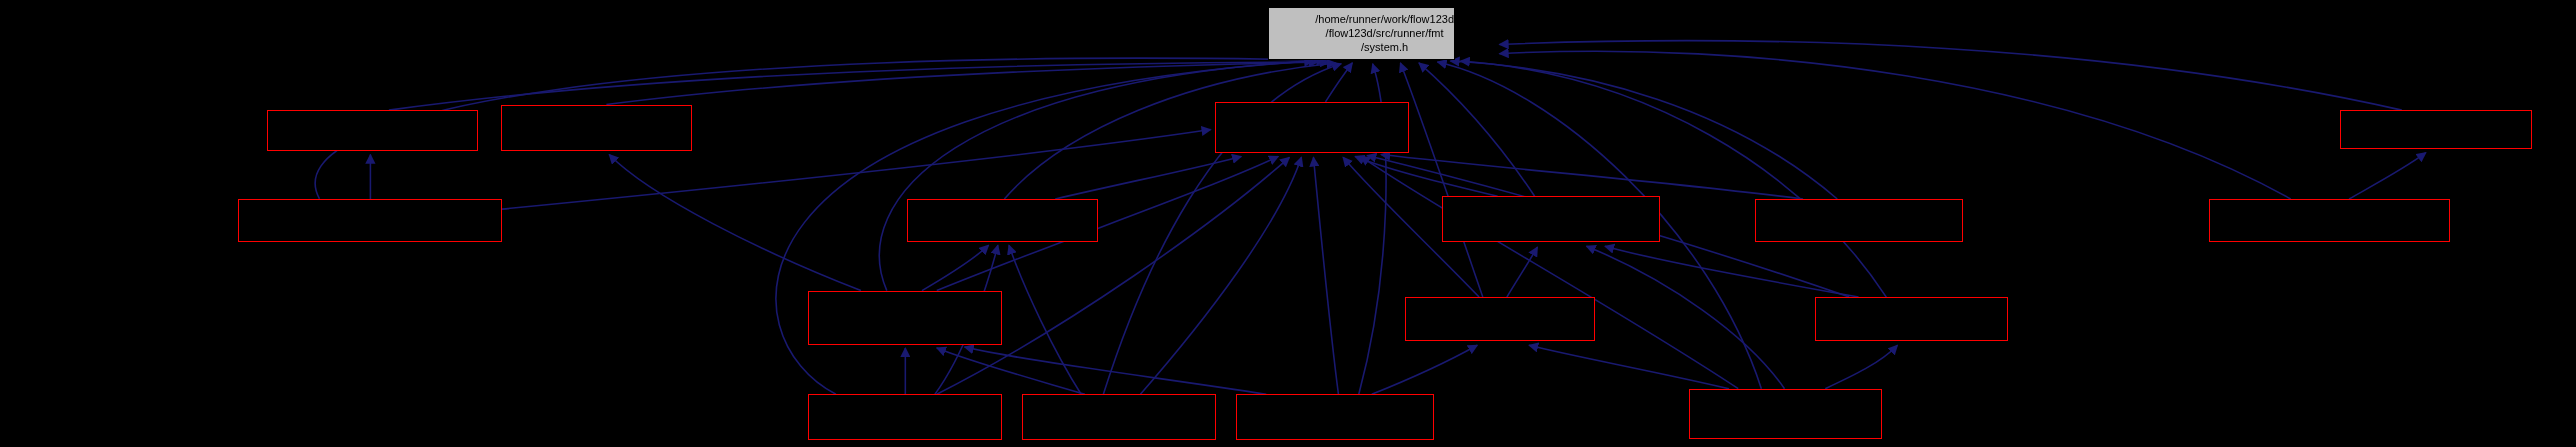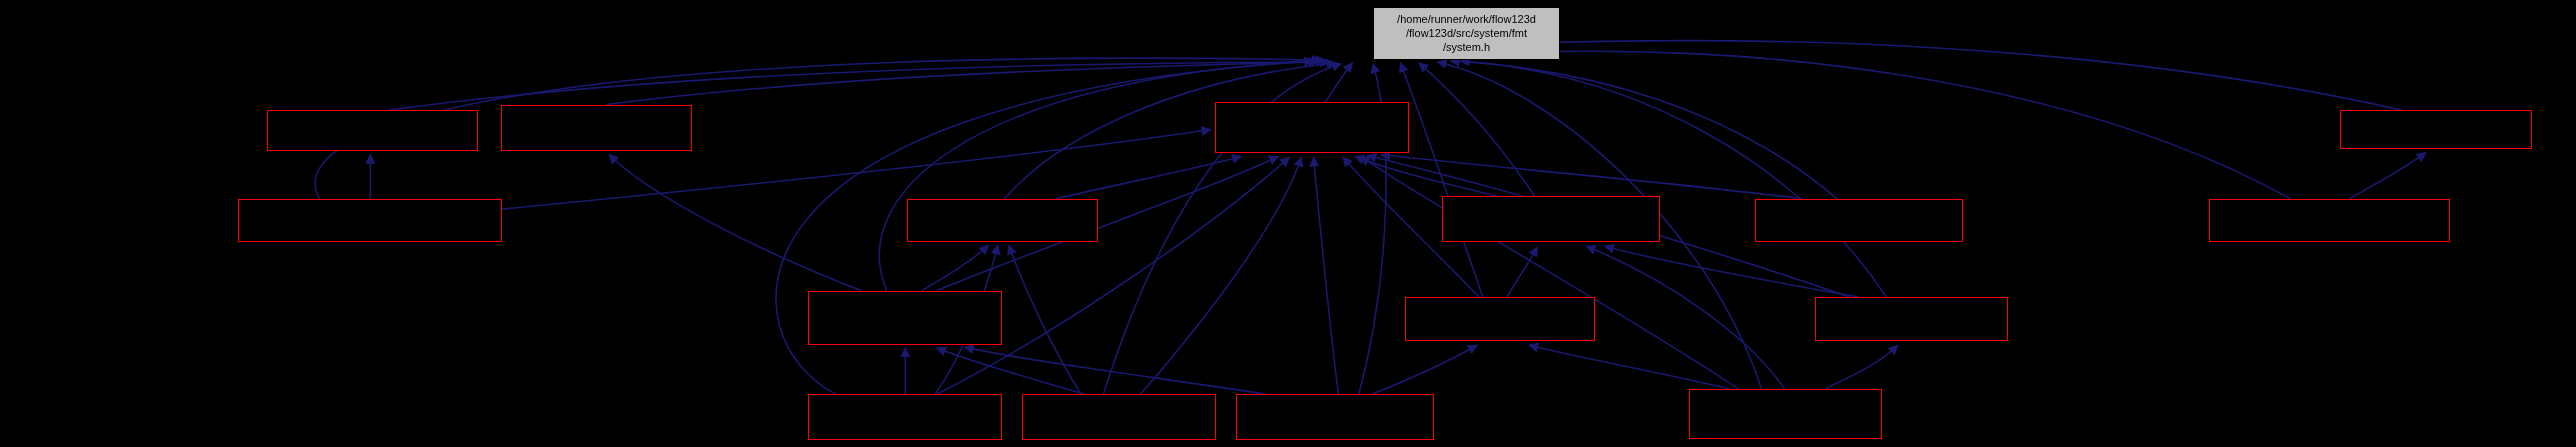--- a/index.html
+++ b/index.html
@@ -103,24 +103,24 @@
     <path class="edge" marker-end="url(#arrowhead)" d="M 1928,420 C 1888,362 1802,302 1714,266"></path>
     <path class="edge" marker-end="url(#arrowhead)" d="M 1628,321 C 1638,304 1650,286 1661,267"></path>
     <path class="edge" marker-end="url(#arrowhead)" d="M 2008,321 C 1902,302 1792,282 1734,266"></path>
     <path class="edge" marker-end="url(#arrowhead)" d="M 930,314 C 822,272 702,212 658,167"></path>
     <path class="edge" marker-end="url(#arrowhead)" d="M 996,314 C 1020,300 1050,282 1068,265"></path>
     <path class="edge" marker-end="url(#arrowhead)" d="M 1010,426 C 1042,382 1066,312 1078,265"></path>
     <path class="edge" marker-end="url(#arrowhead)" d="M 1168,426 C 1140,382 1106,312 1090,265"></path>
     <path class="edge" marker-end="url(#arrowhead)" d="M 1482,426 C 1522,410 1562,392 1596,373"></path>
   </svg>
 
-  <div class="node root" style="left:1373px; top:6.5px; width:187px; height:53px;">
+  <div class="node root" style="left:1268px; top:6.5px; width:187px; height:53px;justify-content:flex-end;">
     <div class="lbl">
       <span>/home/runner/work/flow123d</span>
-      <span>/flow123d/src/system/fmt</span>
+      <span>/flow123d/src/runner/fmt</span>
       <span>/system.h</span>
     </div>
   </div>
 
   <div class="node dep" style="left:267px;  top:110px; width:211px; height:41px;"></div>
   <div class="node dep" style="left:501px;  top:105px; width:191px; height:46px;"></div>
   <div class="node dep" style="left:1215px; top:102px; width:194px; height:51px;"></div>
   <div class="node dep" style="left:2340px; top:110px; width:192px; height:39px;"></div>
   <div class="node dep" style="left:238px;  top:199px; width:264px; height:43px;"></div>
   <div class="node dep" style="left:907px;  top:199px; width:191px; height:43px;"></div>

